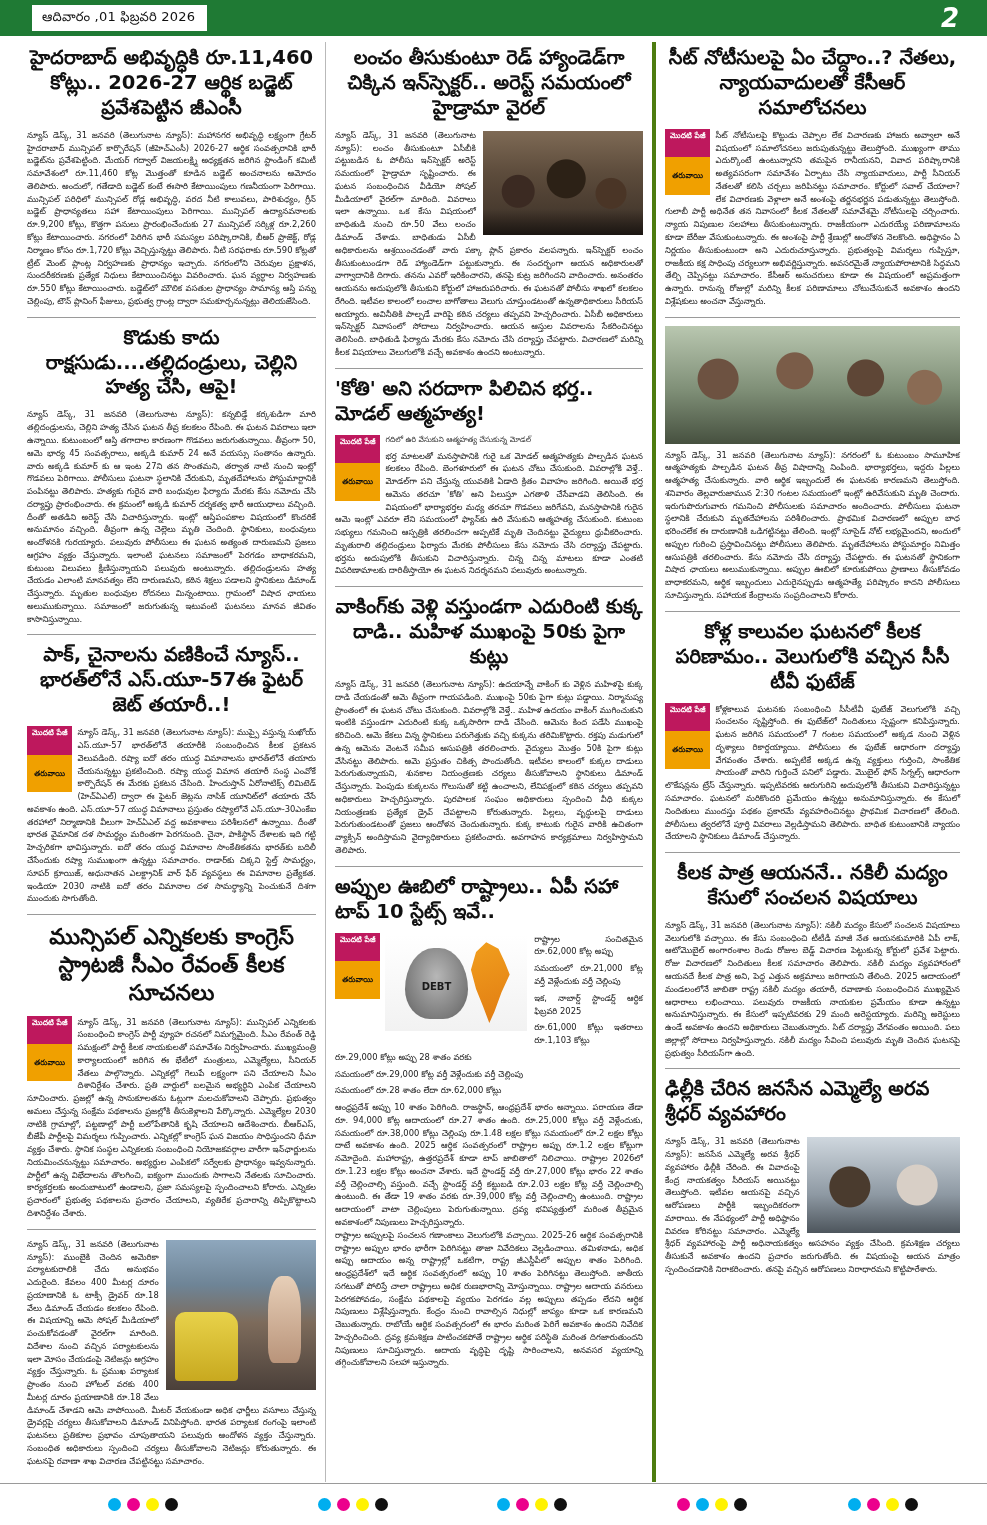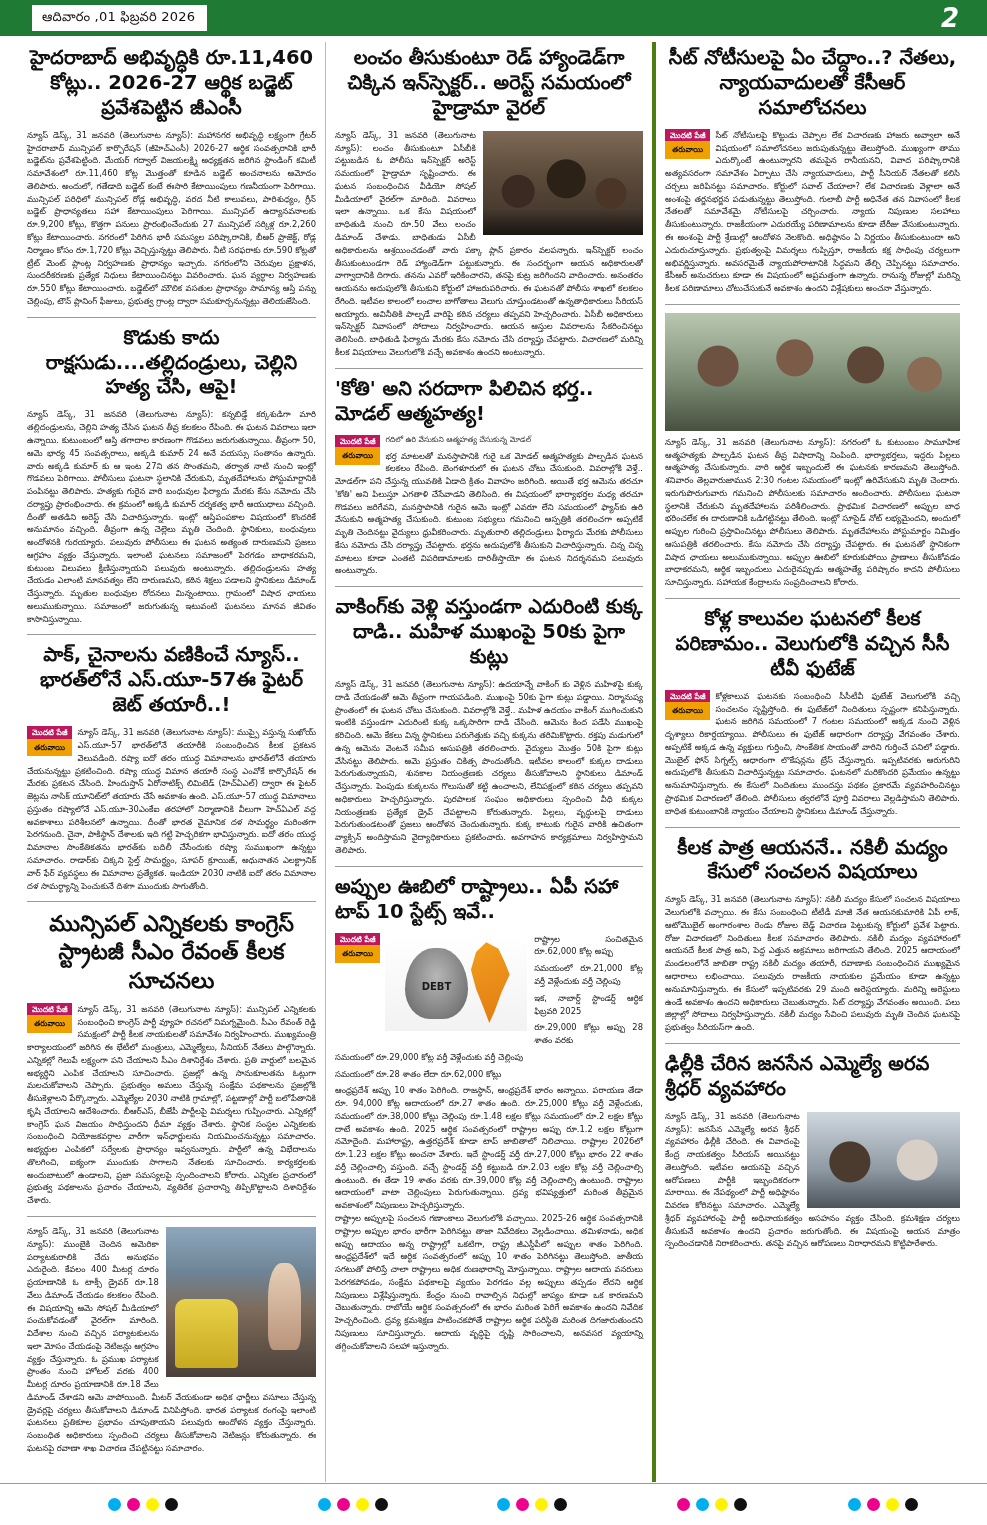--- a/index.html
+++ b/index.html
@@ -92,21 +92,21 @@
     background: #be185d;
     color: #fff;
     font-size: 7.6px;
     font-weight: bold;
     padding: 2px 5px;
     margin: 0 5px 2px 0;
     float: left;
     line-height: 1.25;
     text-align: center;
   }
-  .byline-tag .l2 { display:block; background:#f0a000; color:#111; margin: 1px -5px -2px -5px; padding: 4px 4px; }
+  .byline-tag .l2 { display:block; background:#f0a000; color:#111; margin: 17px -5px -2px -5px; padding: 14px 4px; }
 
   .photo {
     width: 100%;
     margin: 3px 0 5px 0;
     background: #cfcfcf;
     position: relative;
     overflow: hidden;
   }
   .photo.float-r { float: right; width: 52%; margin: 2px 0 4px 7px; }
   .photo.float-l { float: left; width: 46%; margin: 2px 7px 4px 0; }
@@ -291,20 +291,21 @@
           <span class="l2">తరువాయి</span>
         </div>
         <div class="photo ph-debt float-l">
           <div class="sack"></div>
           <div class="mapx"></div>
         </div>
         <div class="body-text">
           <p>రాష్ట్రాల సంచితమైన రూ.62,000 కోట్ల అప్పు</p>
           <p>సమయంలో రూ.21,000 కోట్ల వర్తీ వెళ్లేందుకు వర్తీ చెల్లింపు</p>
           <p>ఇక, నాబార్డ్ స్టాండర్డ్ ఆర్థిక ఫిబ్రవరి 2025</p>
+          <p>రూ.61,000 కోట్లు ఇతరాలు రూ.1,103 కోట్లు</p>
           <p>రూ.29,000 కోట్లు అప్పు 28 శాతం వరకు</p>
           <p>సమయంలో రూ.29,000 కోట్ల వర్తీ వెళ్లేందుకు వర్తీ చెల్లింపు</p>
           <p>సమయంలో రూ.28 శాతం లేదా రూ.62,000 కోట్లు</p>
         </div>
         <div class="body-text">ఆంధ్రప్రదేశ్ అప్పు 10 శాతం పెరిగింది. రాజస్థాన్, ఆంధ్రప్రదేశ్ భారం అన్నాయి. పరాయణ తేడా రూ. 94,000 కోట్ల ఆదాయంలో రూ.27 శాతం ఉంది. రూ.25,000 కోట్లు వర్తీ వెళ్లేందుకు, సమయంలో రూ.38,000 కోట్లు చెల్లింపు రూ.1.48 లక్షల కోట్లు సమయంలో రూ.2 లక్షల కోట్లు దాటే అవకాశం ఉంది. 2025 ఆర్థిక సంవత్సరంలో రాష్ట్రాల అప్పు రూ.1.2 లక్షల కోట్లుగా నమోదైంది. మహారాష్ట్ర, ఉత్తరప్రదేశ్ కూడా టాప్ జాబితాలో నిలిచాయి. రాష్ట్రాల 2026లో రూ.1.23 లక్షల కోట్లు అంచనా వేశారు. ఇదే స్టాండర్డ్ వర్తీ రూ.27,000 కోట్లు భారం 22 శాతం వర్తీ చెల్లించాల్సి వస్తుంది. వచ్చే స్టాండర్డ్ వర్తీ కట్టుబడి రూ.2.03 లక్షల కోట్ల వర్తీ చెల్లించాల్సి ఉంటుంది. ఈ తేడా 19 శాతం వరకు రూ.39,000 కోట్ల వర్తీ చెల్లించాల్సి ఉంటుంది. రాష్ట్రాల ఆదాయంలో వాటా చెల్లింపులు పెరుగుతున్నాయి. ద్రవ్య భవిష్యత్తులో మరింత తీవ్రమైన అవకాశంలో నిపుణులు హెచ్చరిస్తున్నారు.</div>
         <div class="body-text">రాష్ట్రాల అప్పులపై సంచలన గణాంకాలు వెలుగులోకి వచ్చాయి. 2025-26 ఆర్థిక సంవత్సరానికి రాష్ట్రాల అప్పుల భారం భారీగా పెరిగినట్టు తాజా నివేదికలు వెల్లడించాయి. తమిళనాడు, అధిక అప్పు ఆదాయం అన్న రాష్ట్రాల్లో ఒకటిగా, రాష్ట్ర జీఎస్డీపీలో అప్పుల శాతం పెరిగింది. ఆంధ్రప్రదేశ్‌లో ఇదే ఆర్థిక సంవత్సరంలో అప్పు 10 శాతం పెరిగినట్టు తెలుస్తోంది. జాతీయ సగటుతో పోలిస్తే చాలా రాష్ట్రాలు అధిక రుణభారాన్ని మోస్తున్నాయి. రాష్ట్రాల ఆదాయ వనరులు పెరగకపోవడం, సంక్షేమ పథకాలపై వ్యయం పెరగడం వల్ల అప్పులు తప్పడం లేదని ఆర్థిక నిపుణులు విశ్లేషిస్తున్నారు. కేంద్రం నుంచి రావాల్సిన నిధుల్లో జాప్యం కూడా ఒక కారణమని చెబుతున్నారు. రాబోయే ఆర్థిక సంవత్సరంలో ఈ భారం మరింత పెరిగే అవకాశం ఉందని నివేదిక హెచ్చరించింది. ద్రవ్య క్రమశిక్షణ పాటించకపోతే రాష్ట్రాల ఆర్థిక పరిస్థితి మరింత దిగజారుతుందని నిపుణులు సూచిస్తున్నారు. ఆదాయ వృద్ధిపై దృష్టి సారించాలని, అనవసర వ్యయాన్ని తగ్గించుకోవాలని సలహా ఇస్తున్నారు.</div>
       </div>
 
     </div>
 

